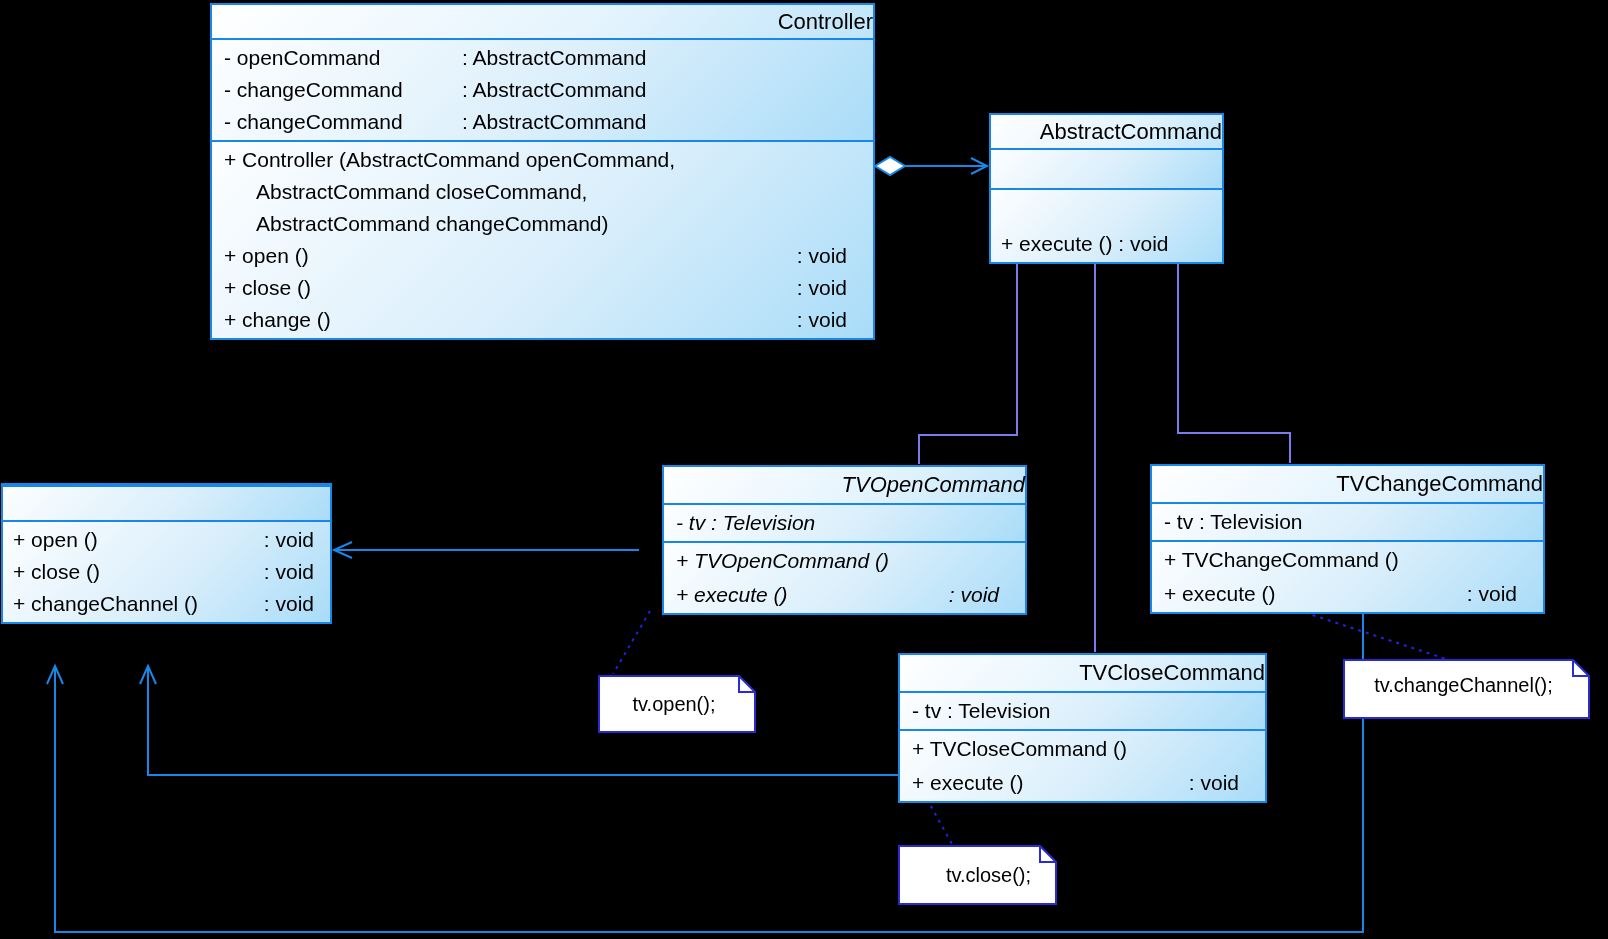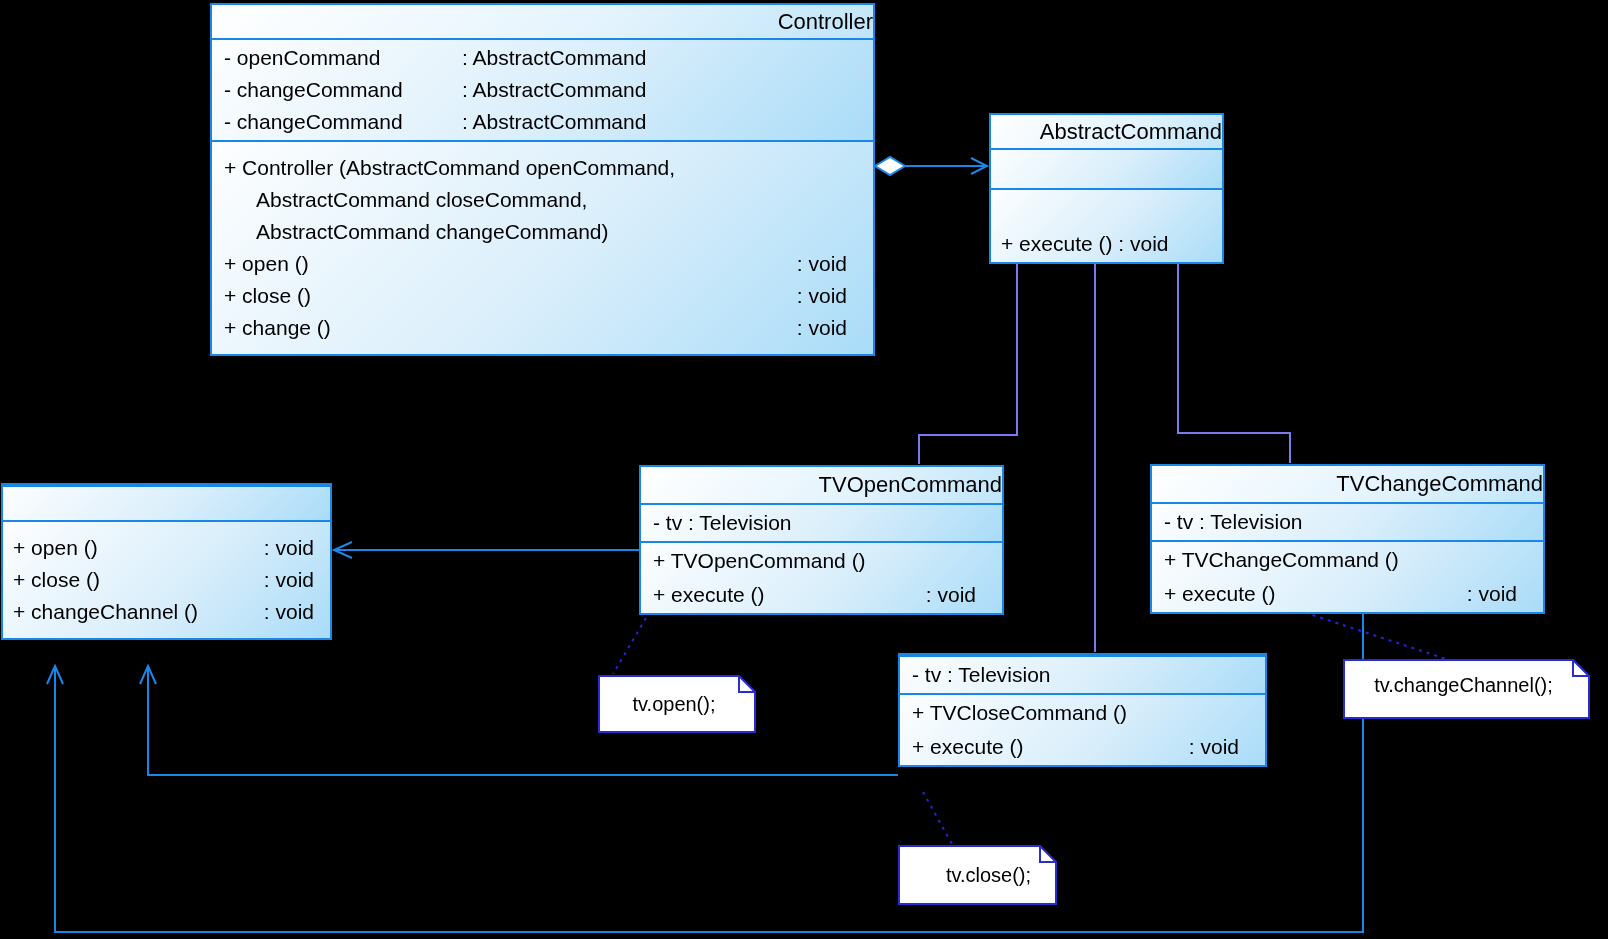--- a/index.html
+++ b/index.html
@@ -28,32 +28,32 @@
   }
   .row{
     display:flex;justify-content:space-between;
     font-size:21px;line-height:32px;padding:0 26px 0 12px;
     white-space:nowrap;
   }
   .row.cols{justify-content:flex-start;}
   .row.cols .n{display:inline-block;width:238px;}
   .row.indent{padding-left:44px;}
   .attrs{padding:2px 0;}
-  .methods{padding:10px 0;}
+  .methods{padding:2px 0;}
   .empty-comp{height:36px;}
   
   #cls-controller{left:210px;top:3px;width:661px;}
   #cls-abstract{left:989px;top:113px;width:231px;}
   #cls-abstract .row{line-height:36px;padding:0 10px;margin-top:36px;}
   #cls-abstract .empty-comp{height:38px;}
   #cls-television{left:1px;top:483px;width:327px;}
   #cls-television .cls-header{line-height:35px;}
   #cls-television .empty-comp{height:33px;}
   #cls-television .row{padding:0 16px 0 10px;}
-  #cls-tvopen{left:639px;top:465px;width:361px;}
+  #cls-tvopen{left:662px;top:465px;width:361px;font-style:italic;}
   #cls-tvclose{left:898px;top:653px;width:365px;}
   #cls-tvchange{left:1150px;top:464px;width:391px;}
   .cmd .cls-header{line-height:36px;}
   .cmd .row{line-height:34px;}
   .cmd .attrs,.cmd .methods{padding:1px 0;}
   .cmd .row.attr-single{line-height:36px;}
   
   .note{position:absolute;z-index:2;}
   .note svg{position:absolute;left:0;top:0;}
   .note .note-text{
@@ -200,20 +200,21 @@
         <span></span>
       </div>
       <div class="row">
         <span>+ execute ()</span>
         <span>: void</span>
       </div>
     </div>
   </div>
 
   <div class="uml-class cmd" id="cls-tvclose">
+    <div class="compartment first cls-header">TVCloseCommand</div>
     <div class="compartment">
       <div class="row attr-single">
         <span>- tv : Television</span>
       </div>
     </div>
     <div class="compartment methods">
       <div class="row">
         <span>+ TVCloseCommand ()</span>
         <span></span>
       </div>

